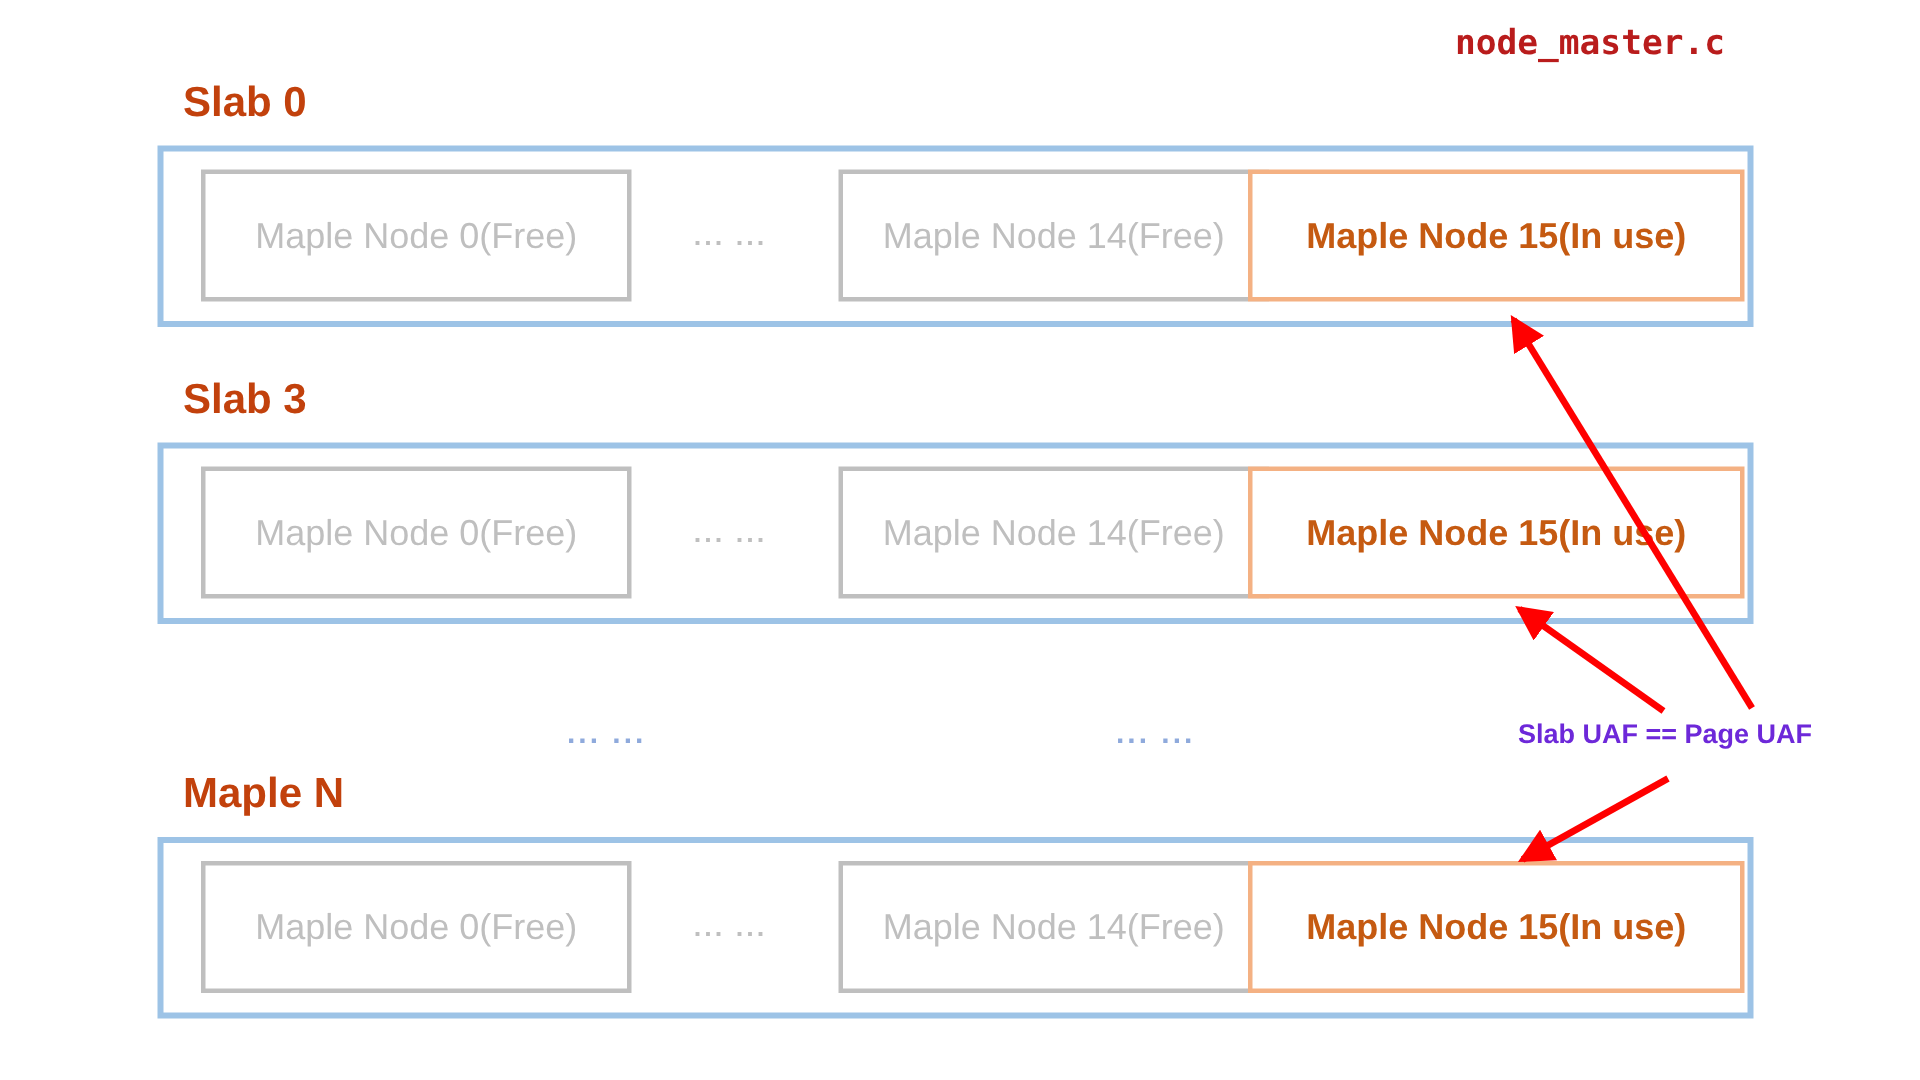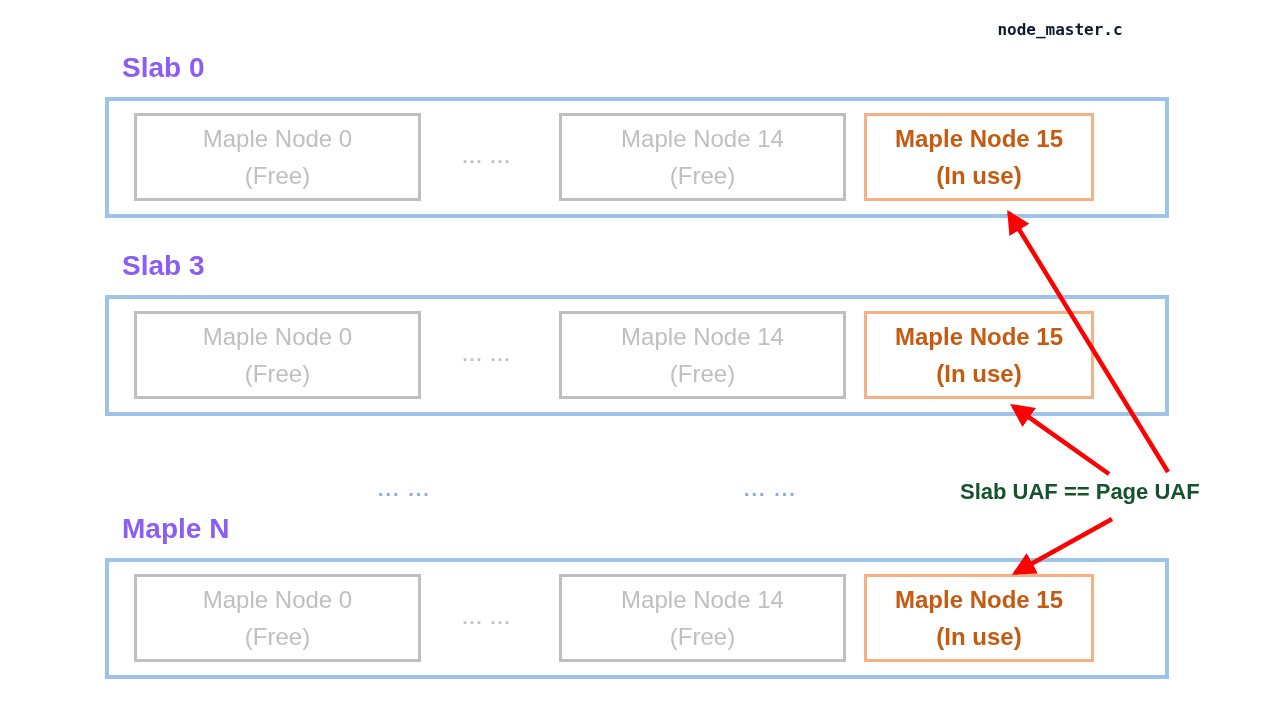--- a/index.html
+++ b/index.html
@@ -5,72 +5,72 @@
   * { margin: 0; padding: 0; box-sizing: border-box; }
   html, body { width: 1280px; height: 720px; background: #ffffff; overflow: hidden; }
   body { font-family: "Liberation Sans", sans-serif; position: relative; }
 
   .code-label {
     position: absolute;
     left: 905px; top: 16px; width: 310px;
     text-align: center;
     font-family: "DejaVu Sans Mono", monospace;
     font-weight: 700;
-    font-size: 16px;
+    font-size: 23px;
     line-height: 27px;
-    color: #0f172a;
+    color: #b91c1c;
   }
 
   .slab { position: absolute; left: 0; top: 0; width: 1280px; }
 
   .slab-label {
     position: absolute;
     left: 122px;
     font-size: 28px;
     font-weight: 700;
-    color: #8b5cf6;
+    color: #c2410c;
     white-space: nowrap;
   }
 
   .slab-container {
     position: absolute;
     left: 105px;
     width: 1064px;
     height: 121px;
     border: 4px solid #9DC3E6;
     background: #ffffff;
   }
 
   .node-box {
     position: absolute;
     top: 12px;
     height: 88px;
     width: 287px;
     display: flex;
-    flex-direction: column;
+    flex-direction: row;
     align-items: center;
     justify-content: center;
     text-align: center;
     font-size: 24px;
     line-height: 37px;
     background: #ffffff;
   }
   .node-box.free {
     border: 3px solid #BFBFBF;
     color: #BFBFBF;
     font-weight: 400;
   }
   .node-box.inuse {
     border: 3px solid #F4B183;
     color: #C55A11;
     font-weight: 700;
   }
   .node-box.pos-0 { left: 25px; }
   .node-box.pos-1 { left: 450px; justify-content: center; }
-  .node-box.pos-2 { left: 755px; width: 230px; }
+  .node-box.pos-2 { left: 723px; width: 331px; }
 
   .inner-dots {
     position: absolute;
     left: 318px; top: 0; width: 120px; height: 113px;
     display: flex; align-items: center; justify-content: center;
     font-size: 18px;
     font-weight: 700;
     letter-spacing: 2px;
     color: #BFBFBF;
     white-space: nowrap;
@@ -84,23 +84,24 @@
     letter-spacing: 2px;
     color: #8FAADC;
     white-space: nowrap;
   }
   .mid-dots.left-group { left: 378px; }
   .mid-dots.right-group { left: 744px; }
 
   .uaf-annotation {
     position: absolute;
     left: 960px; top: 479px; width: 300px;
-    font-size: 22px;
+    text-align: center;
+    font-size: 18px;
     font-weight: 700;
-    color: #14532d;
+    color: #6d28d9;
     white-space: nowrap;
   }
 
   .arrow-overlay {
     position: absolute;
     left: 0; top: 0; width: 1280px; height: 720px;
     pointer-events: none;
   }
 </style>
 </head>

